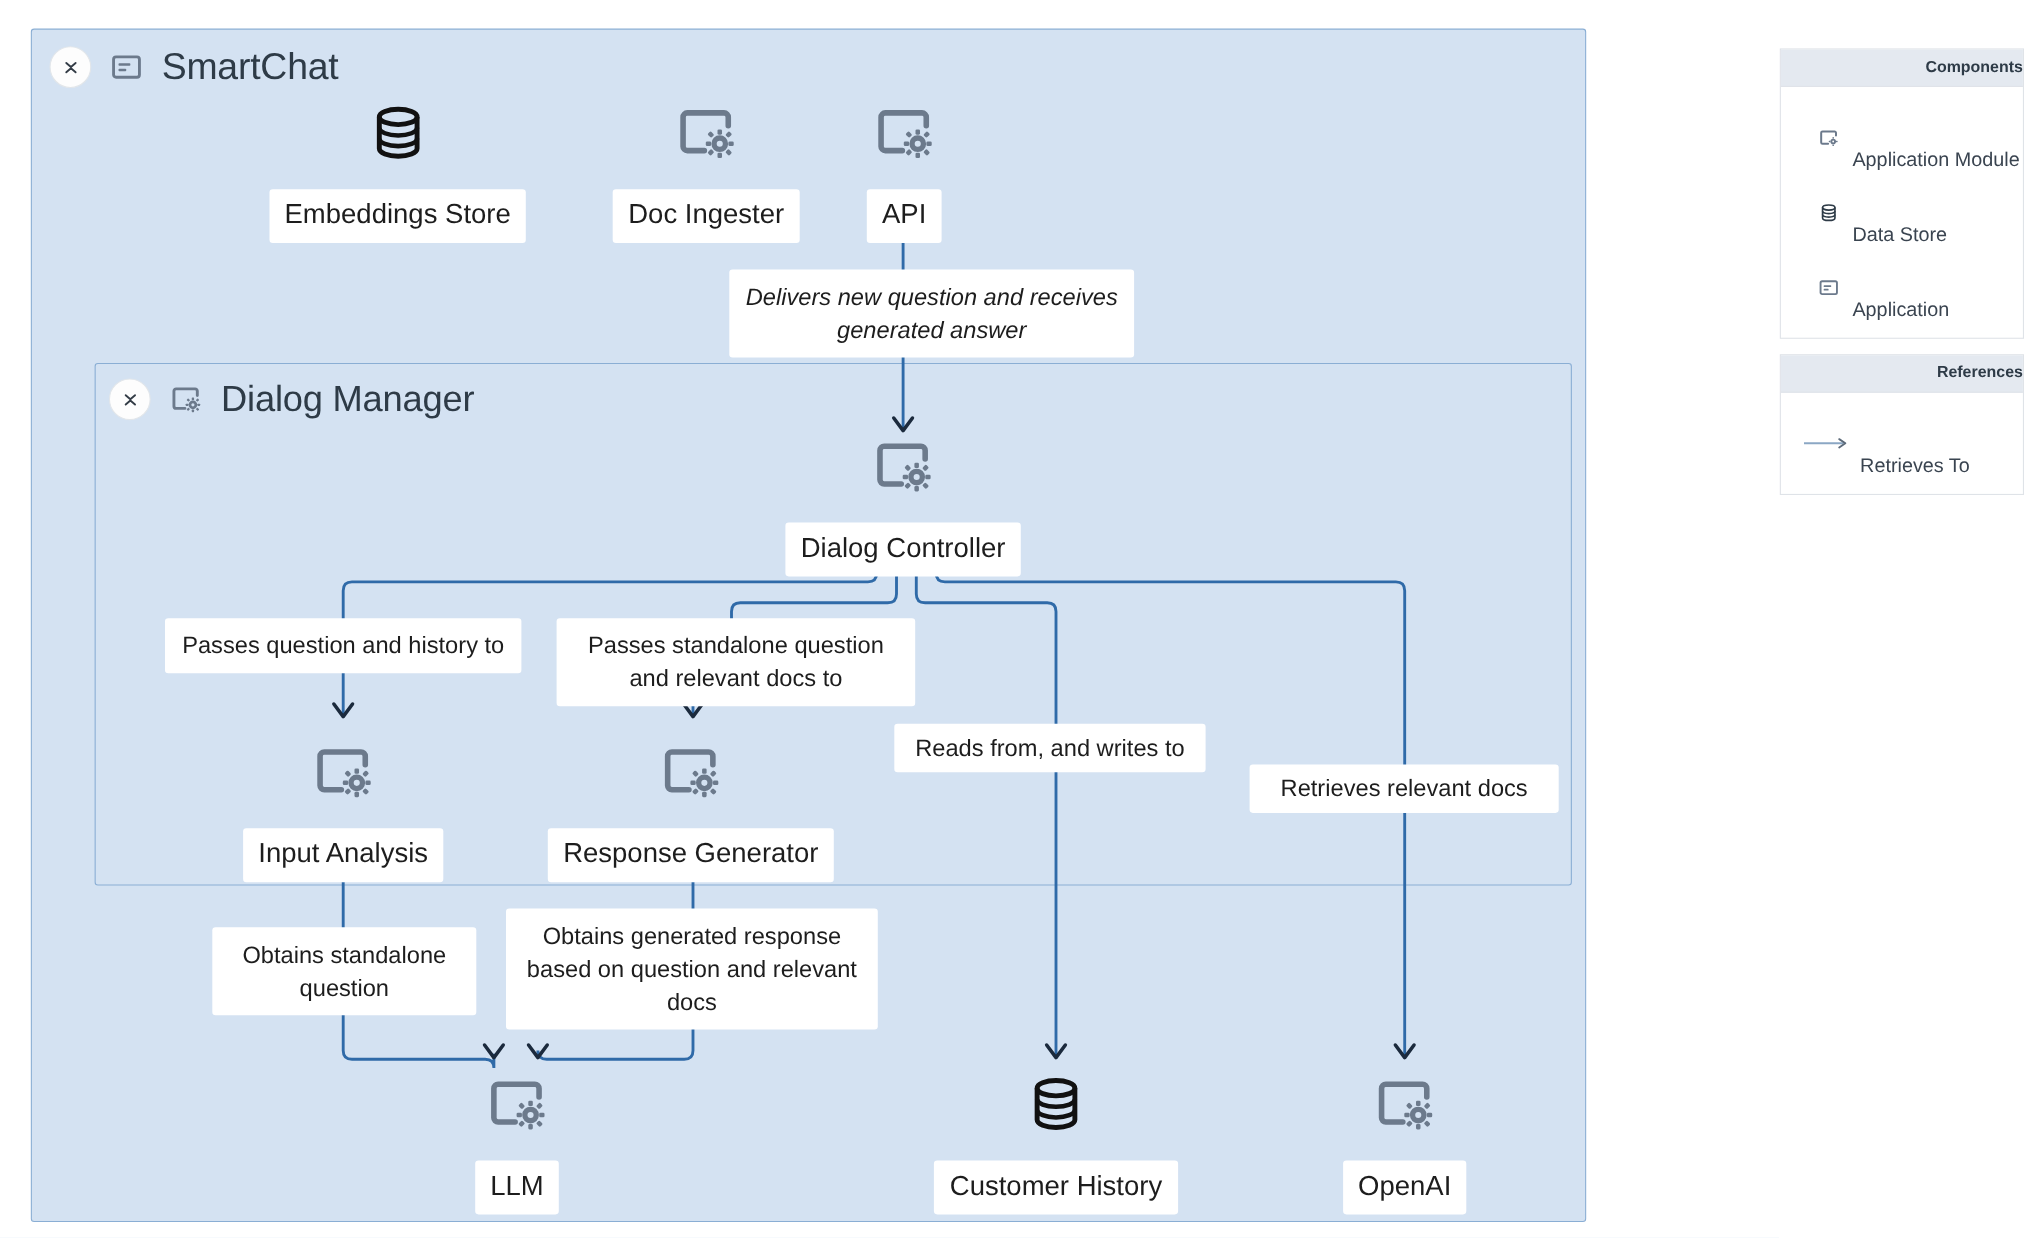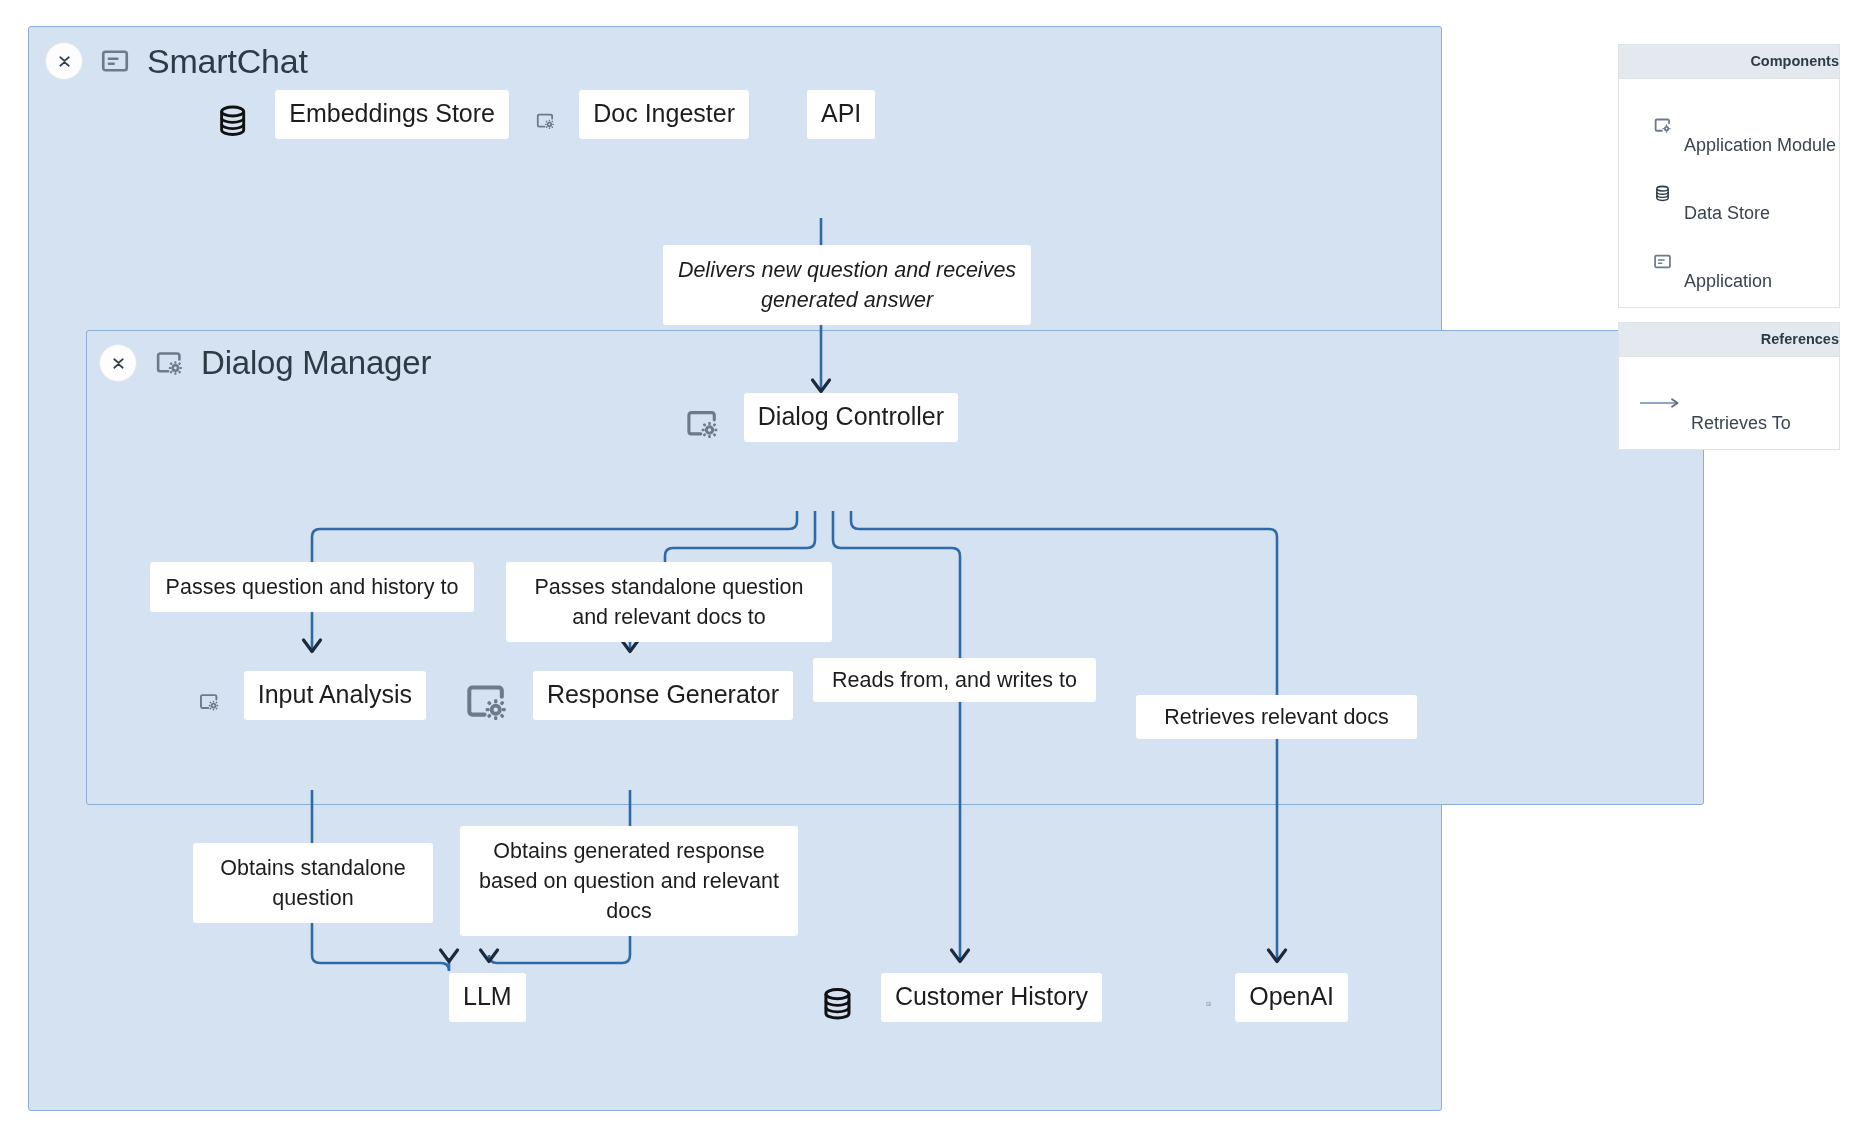--- a/index.html
+++ b/index.html
@@ -24,21 +24,21 @@
     border: 1px solid #8aaed4;
     box-sizing: border-box;
   }
   #group-smartchat {
     left: 28px;  top: 26px;
     width: 1414px; height: 1085px;
     border-radius: 3px;
   }
   #group-dialog-manager {
     left: 86px; top: 330px;
-    width: 1618px; height: 475px;
+    width: 1343px; height: 475px;
     border-radius: 3px;
   }
 
   .group-header {
     position: absolute;
     display: flex;
     align-items: center;
     gap: 17px;
     left: 16px;
     top: 10px;
@@ -63,21 +63,22 @@
     letter-spacing: -0.2px;
     white-space: nowrap;
   }
   #group-dialog-manager .group-title { font-size: 33px; }
   .group-icon { flex: 0 0 auto; display:block; }
 
   
   .node {
     position: absolute;
     display: flex;
-    align-items: flex-start;
+    flex-direction: column;
+    align-items: center;
     z-index: 6;
     gap: 24px;
   }
   .node .node-icon { display:block; }
   .node .node-label {
     margin-top: -2px;
     background: #ffffff;
     color: #1d1d1d;
     font-size: 25px;
     line-height: 1;

